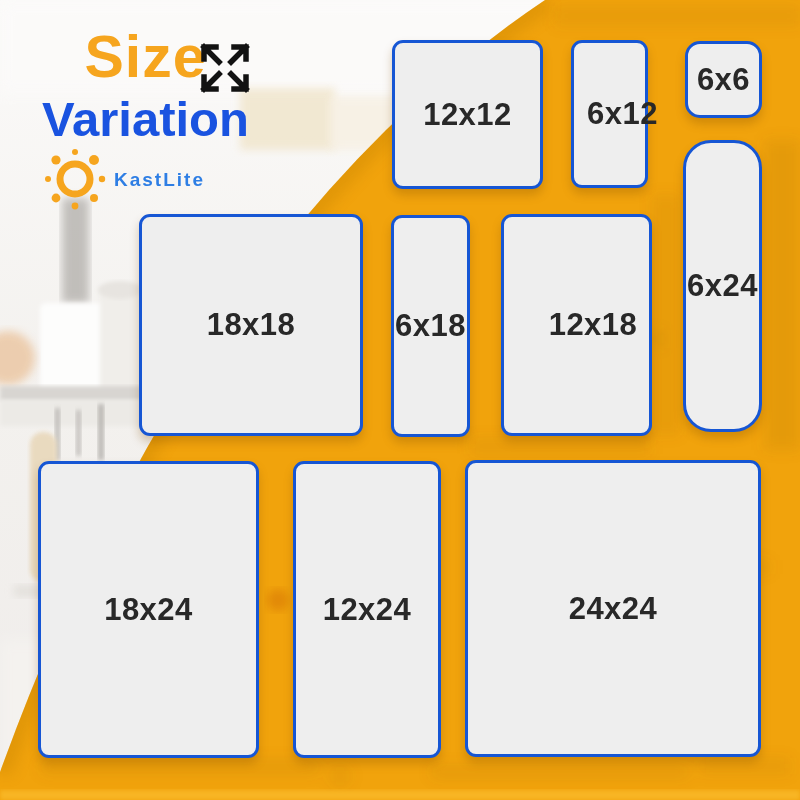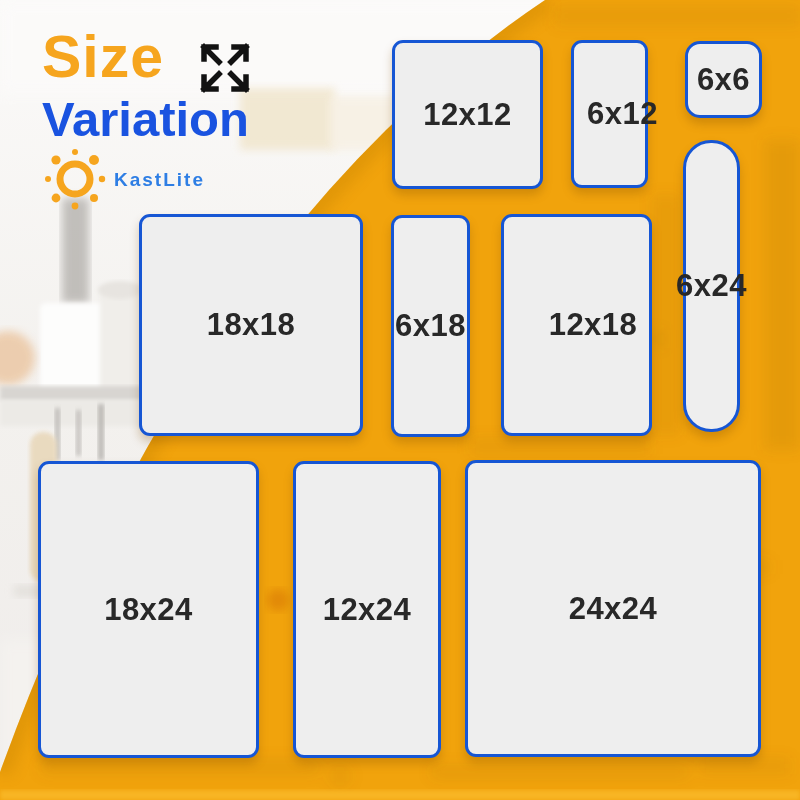--- a/index.html
+++ b/index.html
@@ -3,21 +3,21 @@
 <meta charset="utf-8">
 <style>
   html,body{margin:0;padding:0;background:#ddd;}
   .stage{
     position:relative;width:800px;height:800px;margin:0 auto;overflow:hidden;
     font-family:"Liberation Sans",sans-serif;background:#f6f5f3;
   }
   .stage svg.bg{position:absolute;left:0;top:0;width:800px;height:800px;}
   
   .title{position:absolute;left:42px;top:28px;z-index:5;line-height:1;}
-  .title .w1{display:block;font-size:59px;font-weight:bold;letter-spacing:1px;color:var(--title-orange);}
+  .title .w1{display:block;font-size:59px;font-weight:bold;letter-spacing:1px;color:var(--title-orange);text-align:center;}
   .title .w2{display:block;font-size:49px;font-weight:bold;margin-top:8px;color:var(--title-blue);}
   .expand{position:absolute;left:195px;top:38px;width:60px;height:60px;z-index:5;}
   .brand{position:absolute;left:42px;top:146px;height:66px;display:flex;align-items:center;z-index:5;}
   .brand .sun{width:66px;height:66px;flex:0 0 auto;}
   .brand .bname{font-size:19px;font-weight:bold;letter-spacing:2px;color:var(--brand-blue);margin-left:6px;margin-top:2px;}
   
   .tile{
     position:absolute;box-sizing:border-box;z-index:4;
     background:var(--tile-fill);
     border:3px solid var(--tile-border);
@@ -129,21 +129,21 @@
   <div id="tiles">
       <div class="tile" style="left: 392px; top: 40px; width: 151px; height: 149px;">
         <span class="lbl">12x12</span>
       </div>
       <div class="tile" style="left: 571px; top: 40px; width: 77px; height: 148px; padding-left: 26px;">
         <span class="lbl">6x12</span>
       </div>
       <div class="tile" style="left: 685px; top: 41px; width: 77px; height: 77px; border-radius: 15px;">
         <span class="lbl">6x6</span>
       </div>
-      <div class="tile" style="left: 683px; top: 140px; width: 57px; height: 292px; border-radius: 28px;">
+      <div class="tile" style="left: 683px; top: 140px; width: 79px; height: 292px; border-radius: 28px;">
         <span class="lbl">6x24</span>
       </div>
       <div class="tile" style="left: 139px; top: 214px; width: 224px; height: 222px;">
         <span class="lbl">18x18</span>
       </div>
       <div class="tile" style="left: 391px; top: 215px; width: 79px; height: 222px;">
         <span class="lbl">6x18</span>
       </div>
       <div class="tile" style="left: 501px; top: 214px; width: 151px; height: 222px; padding-left: 33px;">
         <span class="lbl">12x18</span>

